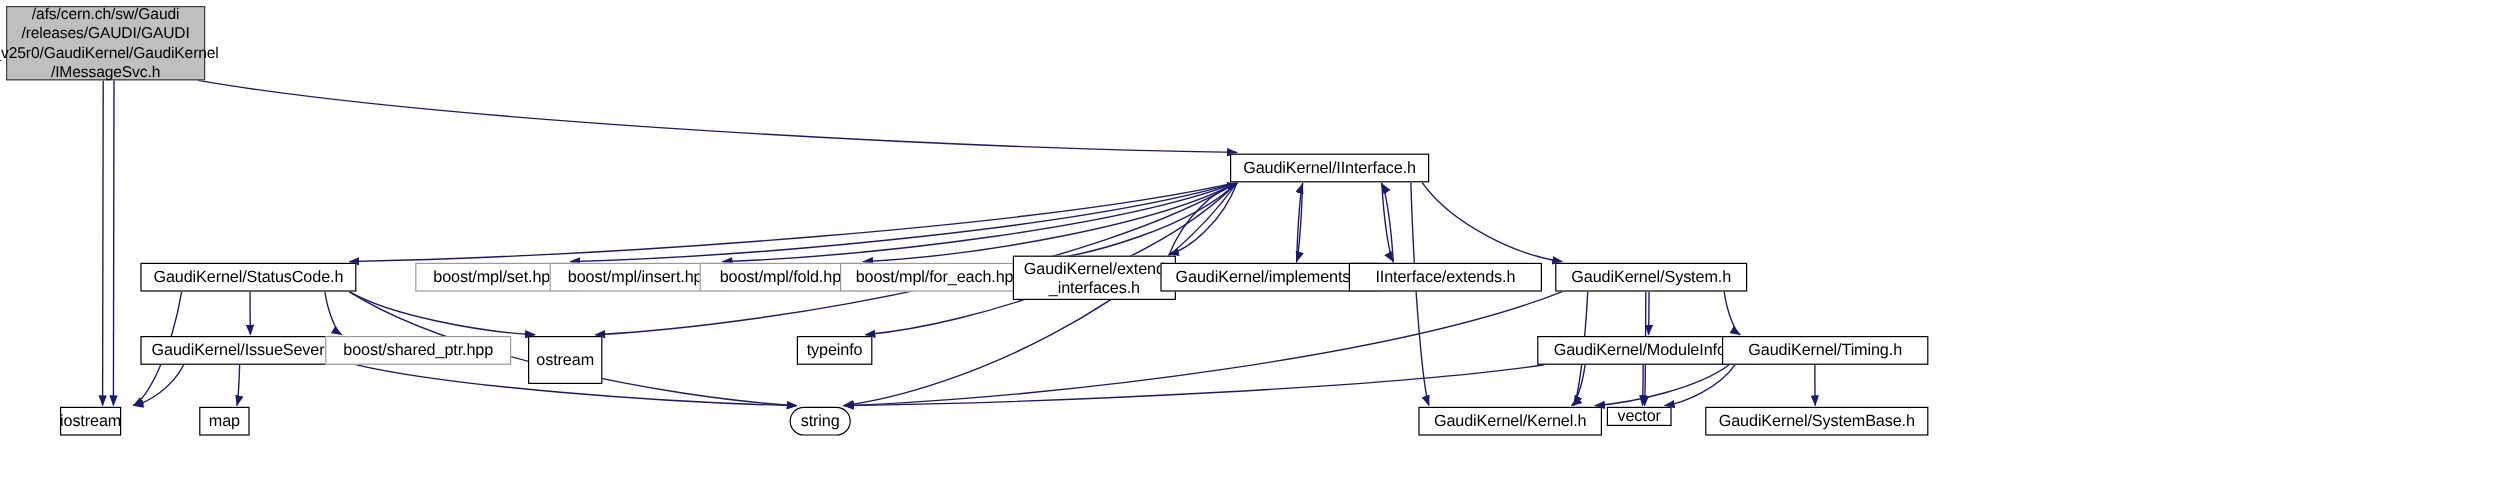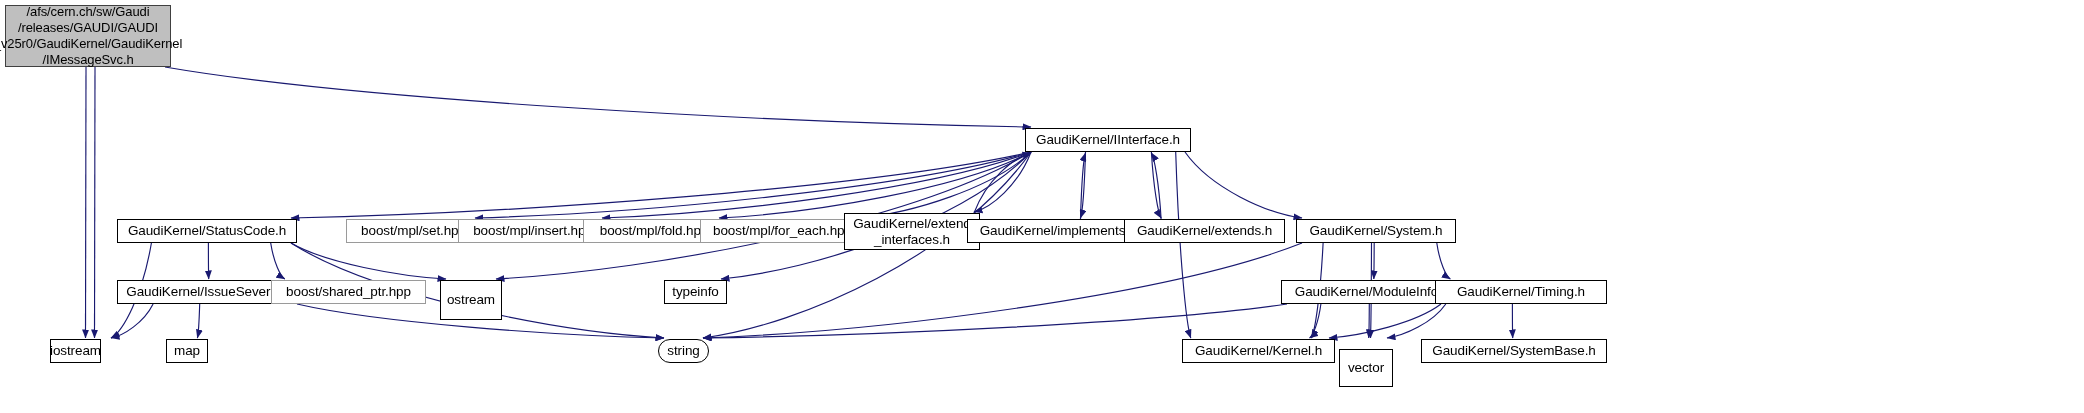--- a/index.html
+++ b/index.html
@@ -111,28 +111,28 @@
 /IMessageSvc.h</span></div>
       <div class="node-box" style="left: 1025px; top: 128px; width: 166px; height: 24px; justify-content: center;"><span class="node-label">GaudiKernel/IInterface.h</span></div>
       <div class="node-box" style="left: 117px; top: 219px; width: 180px; height: 24px;"><span class="node-label">GaudiKernel/StatusCode.h</span></div>
       <div class="node-box ext" style="left: 346px; top: 219px; width: 135px; height: 24px;"><span class="node-label">boost/mpl/set.hpp</span></div>
       <div class="node-box ext" style="left: 458px; top: 219px; width: 150px; height: 24px;"><span class="node-label">boost/mpl/insert.hpp</span></div>
       <div class="node-box ext" style="left: 583px; top: 219px; width: 142px; height: 24px;"><span class="node-label">boost/mpl/fold.hpp</span></div>
       <div class="node-box ext" style="left: 700px; top: 219px; width: 165px; height: 24px;"><span class="node-label">boost/mpl/for_each.hpp</span></div>
       <div class="node-box" style="left: 844px; top: 213px; width: 136px; height: 37px;"><span class="node-label">GaudiKernel/extend
 _interfaces.h</span></div>
       <div class="node-box" style="left: 967px; top: 219px; width: 182px; height: 24px;"><span class="node-label">GaudiKernel/implements.h</span></div>
-      <div class="node-box" style="left: 1124px; top: 219px; width: 161px; height: 24px;"><span class="node-label">GaudiKernel/extends.h</span></div>
+      <div class="node-box" style="left: 1124px; top: 219px; width: 161px; height: 24px;"><span class="node-label">IInterface/extends.h</span></div>
       <div class="node-box" style="left: 1296px; top: 219px; width: 160px; height: 24px;"><span class="node-label">GaudiKernel/System.h</span></div>
       <div class="node-box" style="left: 117px; top: 280px; width: 186px; height: 24px;"><span class="node-label">GaudiKernel/IssueSeverity.h</span></div>
       <div class="node-box ext" style="left: 271px; top: 280px; width: 155px; height: 24px;"><span class="node-label">boost/shared_ptr.hpp</span></div>
       <div class="node-box" style="left: 440px; top: 280px; width: 62px; height: 40px;"><span class="node-label">ostream</span></div>
       <div class="node-box" style="left: 664px; top: 280px; width: 63px; height: 24px;"><span class="node-label">typeinfo</span></div>
       <div class="node-box" style="left: 1281px; top: 280px; width: 182px; height: 24px;"><span class="node-label">GaudiKernel/ModuleInfo.h</span></div>
       <div class="node-box" style="left: 1435px; top: 280px; width: 172px; height: 24px;"><span class="node-label">GaudiKernel/Timing.h</span></div>
       <div class="node-box" style="left: 50px; top: 339px; width: 51px; height: 24px;"><span class="node-label">iostream</span></div>
       <div class="node-box" style="left: 166px; top: 339px; width: 42px; height: 24px;"><span class="node-label">map</span></div>
       <div class="node-box" style="left: 658px; top: 339px; width: 51px; height: 24px; border-radius: 12px;"><span class="node-label">string</span></div>
       <div class="node-box" style="left: 1182px; top: 339px; width: 153px; height: 24px;"><span class="node-label">GaudiKernel/Kernel.h</span></div>
-      <div class="node-box" style="left: 1339px; top: 349px; width: 54px; height: 38px;"><span class="node-label">vector</span></div>
+      <div class="node-box" style="left: 1339px; top: 339px; width: 54px; height: 16px;"><span class="node-label">vector</span></div>
       <div class="node-box" style="left: 1421px; top: 339px; width: 186px; height: 24px;"><span class="node-label">GaudiKernel/SystemBase.h</span></div>
     </div>
 </div>
 
 </body></html>

